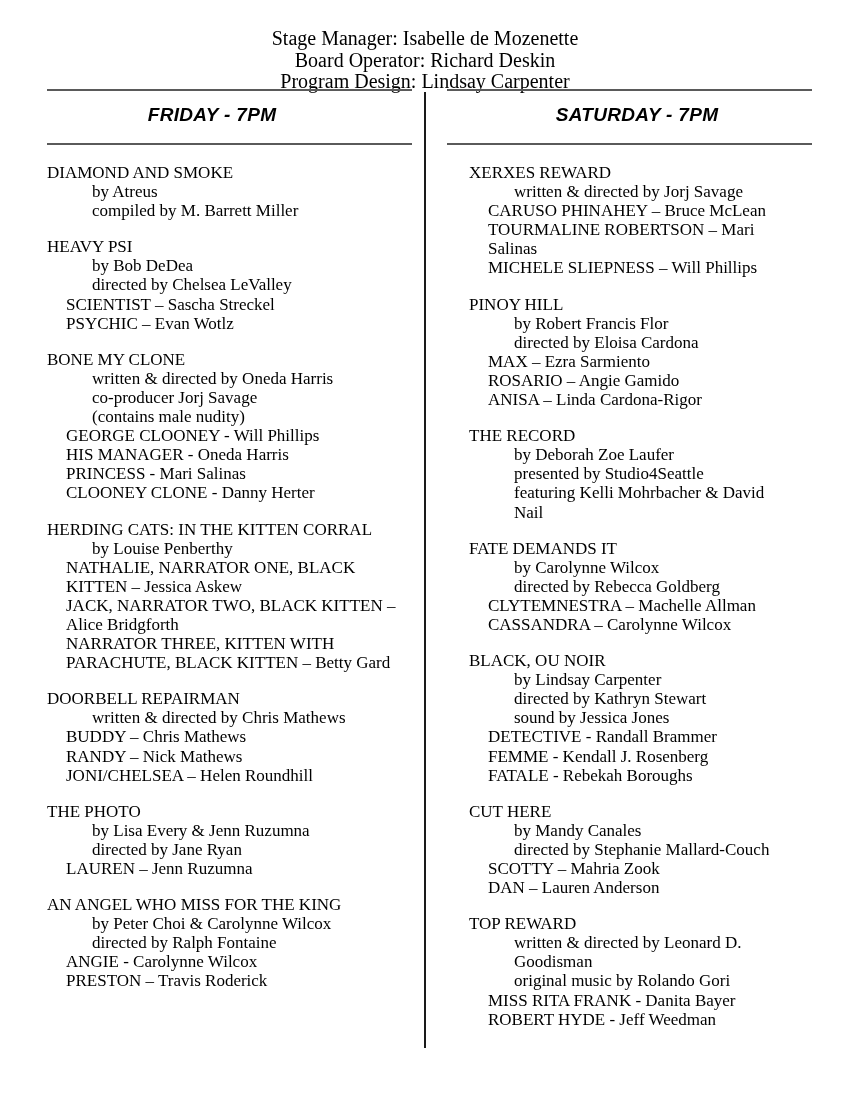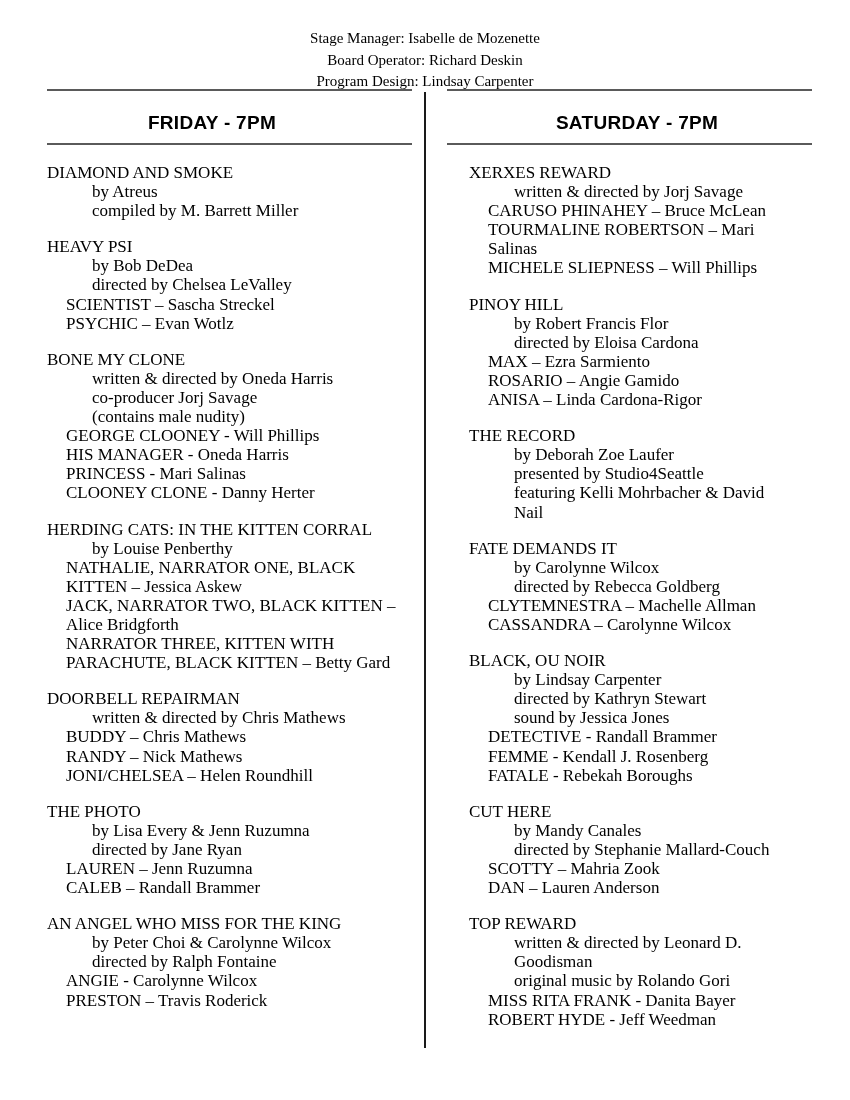--- a/index.html
+++ b/index.html
@@ -22,21 +22,21 @@
     height: 1100px;
     box-sizing: border-box;
   }
 
   
   .credits {
     padding-top: 28px;
     text-align: center;
   }
   .credits-line {
-    font-size: 15px;
+    font-size: 20px;
     line-height: 21.5px;
     white-space: pre;
   }
 
   
   .rule-row {
     position: absolute;
     left: 0;
     width: 850px;
     display: flex;
@@ -57,24 +57,25 @@
     left: 424px;
     top: 92px;
     width: 2px;
     height: 956px;
     background: #1a1a1a;
   }
 
   
   .day-heads {
     position: absolute;
-    top: 112px;
+    top: 104px;
     left: 0;
     width: 850px;
     display: flex;
+    font-style: italic;
   }
   .day-head {
     font-family: "Liberation Sans", "DejaVu Sans", sans-serif;
     font-weight: bold;
     font-size: 19px;
     letter-spacing: 0.3px;
     text-align: center;
   }
   .day-head.left  { width: 424px; }
   .day-head.right { width: 426px; }
@@ -178,21 +179,20 @@
           <div class="line credit">written &amp; directed by Chris Mathews</div>
           <div class="line cast">BUDDY – Chris Mathews</div>
           <div class="line cast">RANDY – Nick Mathews</div>
           <div class="line cast">JONI/CHELSEA – Helen Roundhill</div>
         </div>
         <div class="show">
           <div class="line title">THE PHOTO</div>
           <div class="line credit">by Lisa Every &amp; Jenn Ruzumna</div>
           <div class="line credit">directed by Jane Ryan</div>
           <div class="line cast">LAUREN – Jenn Ruzumna</div>
-          <div class="line cast">CALEB – Randall Brammer</div>
         </div>
         <div class="show">
           <div class="line title">AN ANGEL WHO MISS FOR THE KING</div>
           <div class="line credit">by Peter Choi &amp; Carolynne Wilcox</div>
           <div class="line credit">directed by Ralph Fontaine</div>
           <div class="line cast">ANGIE - Carolynne Wilcox</div>
           <div class="line cast">PRESTON – Travis Roderick</div>
         </div>
       </div>
     <div class="column right">

